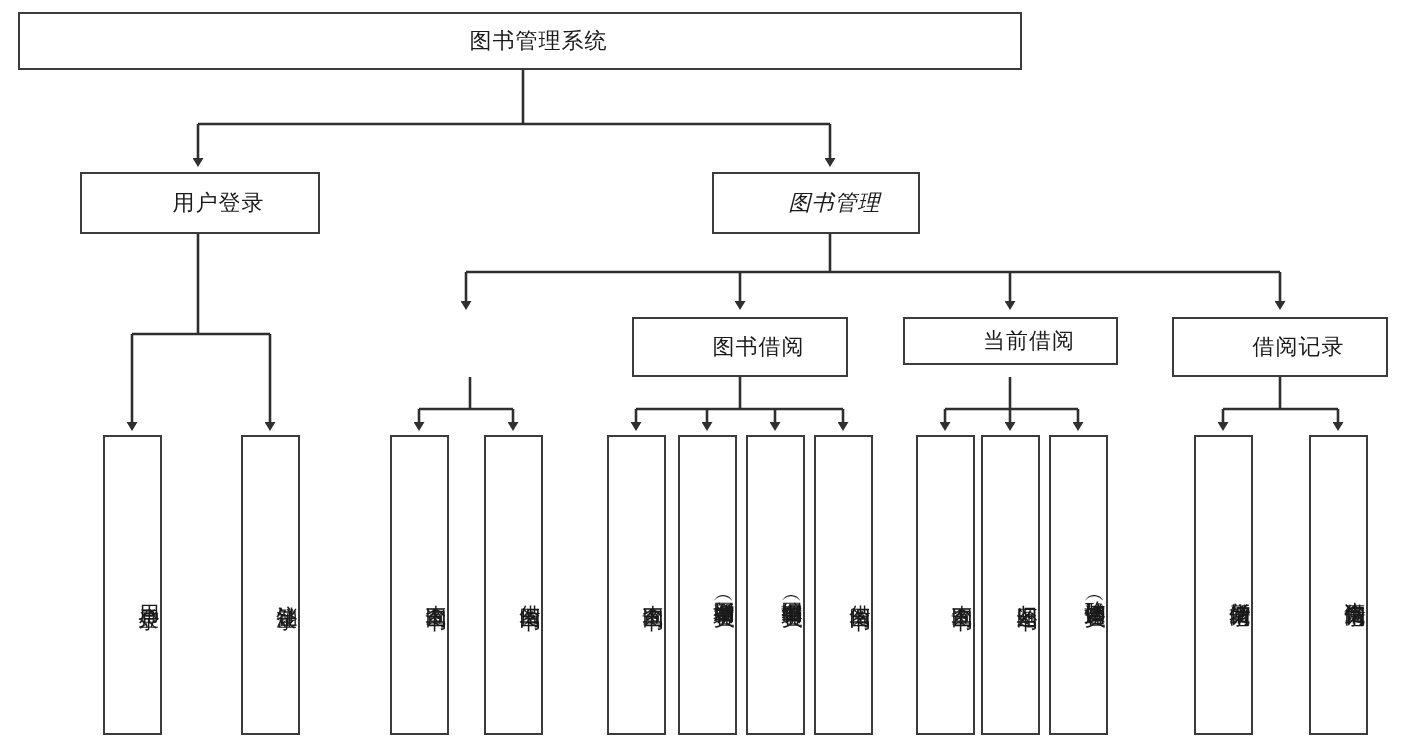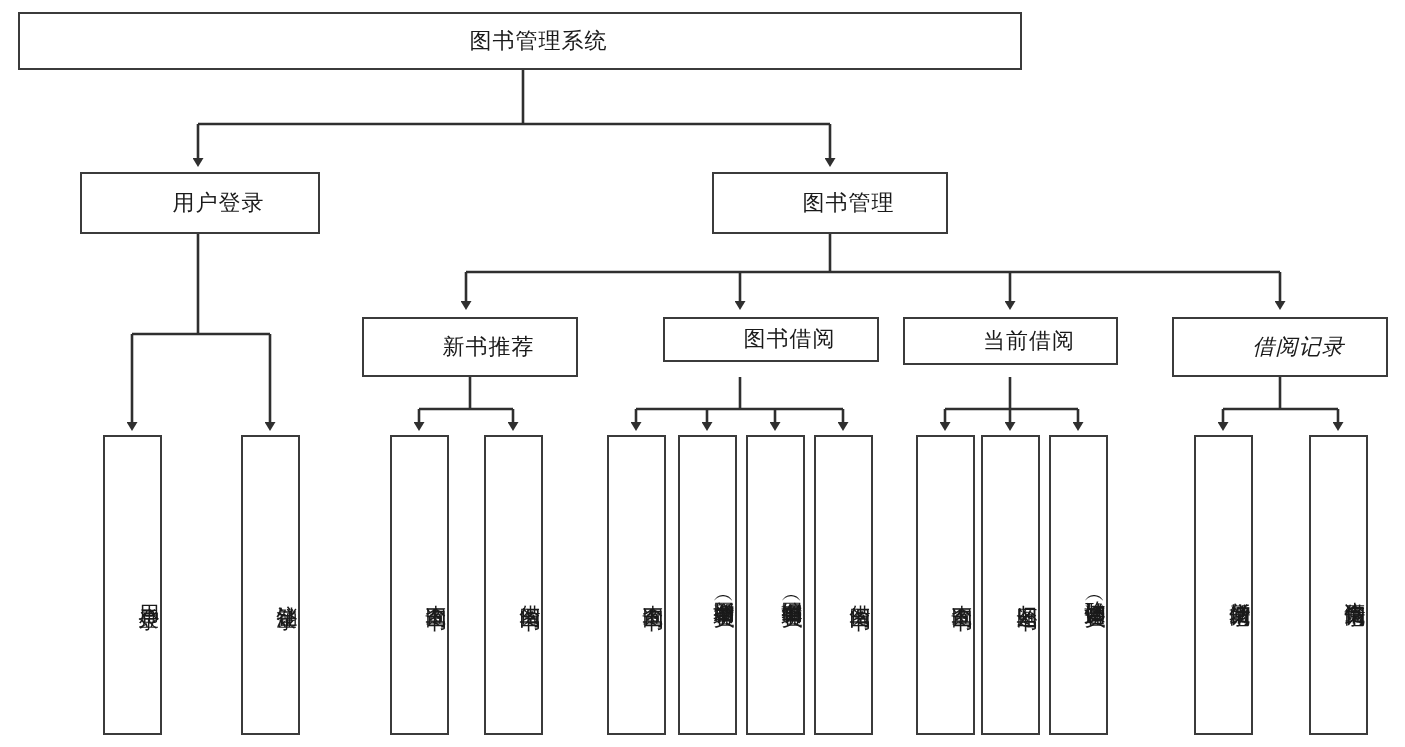--- a/index.html
+++ b/index.html
@@ -130,37 +130,34 @@
   </svg>
 
   <div class="node horiz root" style="left:18px; top:12px; width:1004px; height:58px;">
     <span>图书管理系统</span>
   </div>
 
   <div class="node horiz" style="left:80px; top:172px; width:240px; height:62px;">
     <span>用户登录</span>
   </div>
 
-  <div class="node horiz" style="left:712px; top:172px; width:236px; height:62px;">
+  <div class="node horiz" style="left:712px; top:172px; width:208px; height:62px;font-style:italic;">
     <span>图书管理</span>
   </div>
 
-  <div class="node horiz" style="left:362px; top:317px; width:216px; height:60px;">
-    <span>新书推荐</span>
-  </div>
-
-  <div class="node horiz" style="left:663px; top:317px; width:216px; height:45px;">
+
+  <div class="node horiz" style="left:632px; top:317px; width:216px; height:60px;">
     <span>图书借阅</span>
   </div>
 
   <div class="node horiz" style="left:903px; top:317px; width:215px; height:48px;">
     <span>当前借阅</span>
   </div>
 
-  <div class="node horiz" style="left:1172px; top:317px; width:216px; height:60px;font-style:italic;">
+  <div class="node horiz" style="left:1172px; top:317px; width:216px; height:60px;">
     <span>借阅记录</span>
   </div>
 
   <div class="node vert" style="left:103px; top:435px; width:59px; height:300px;">
     <span class="vlabel">用户登录</span>
   </div>
 
   <div class="node vert" style="left:241px; top:435px; width:59px; height:300px;">
     <span class="vlabel">注销登录</span>
   </div>

